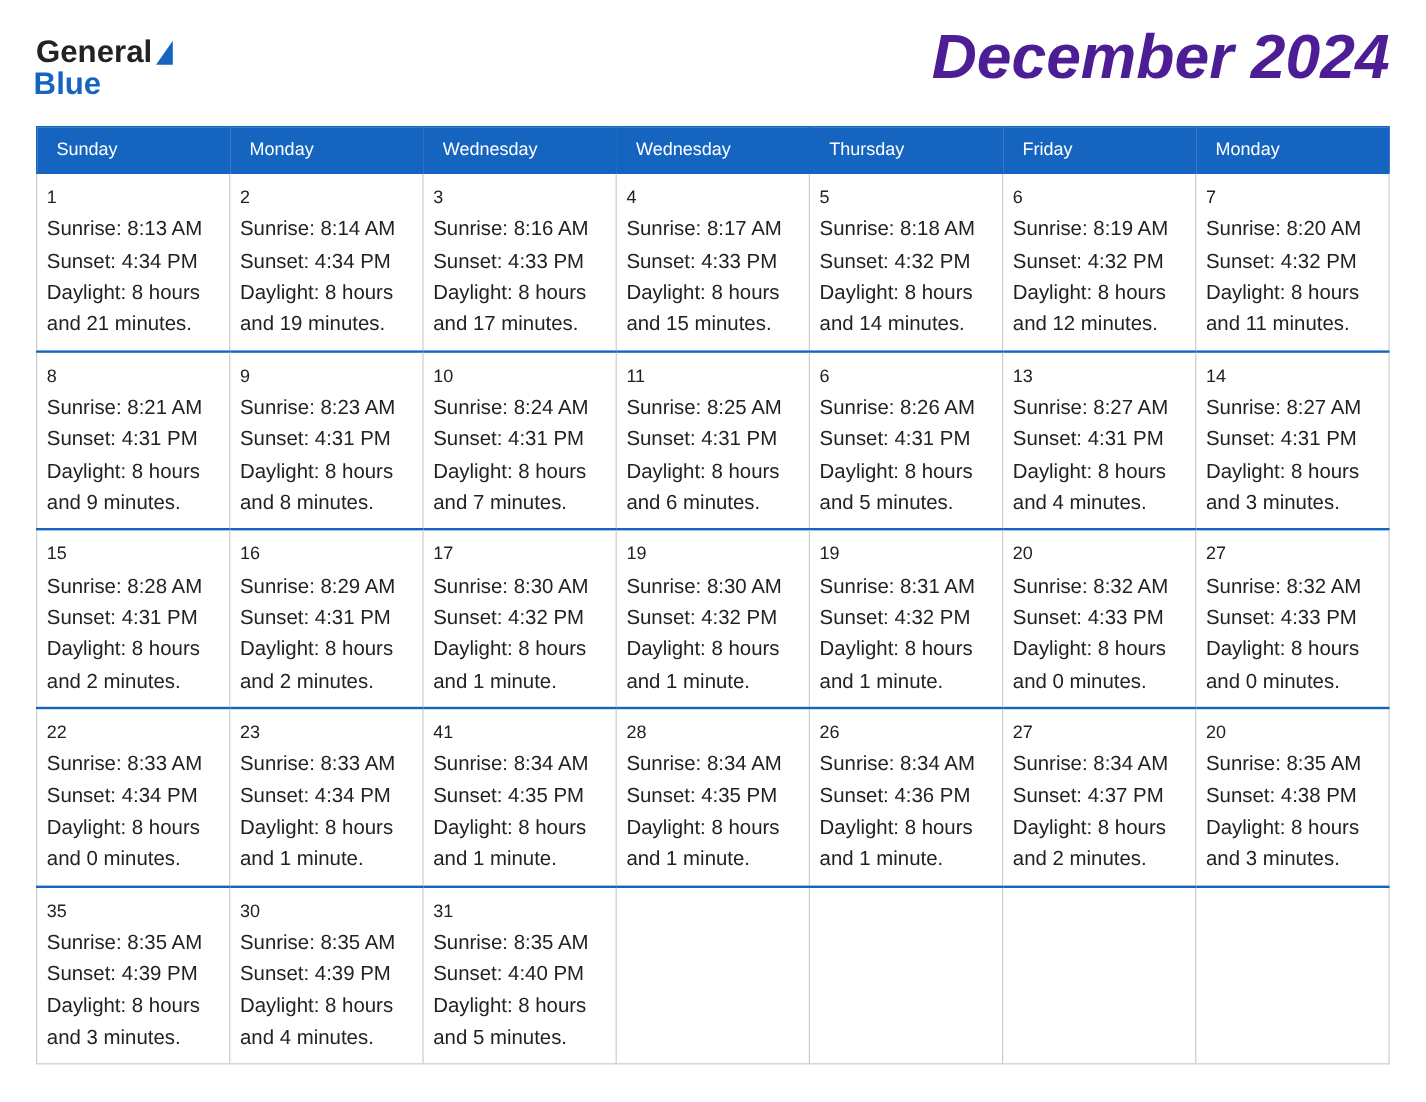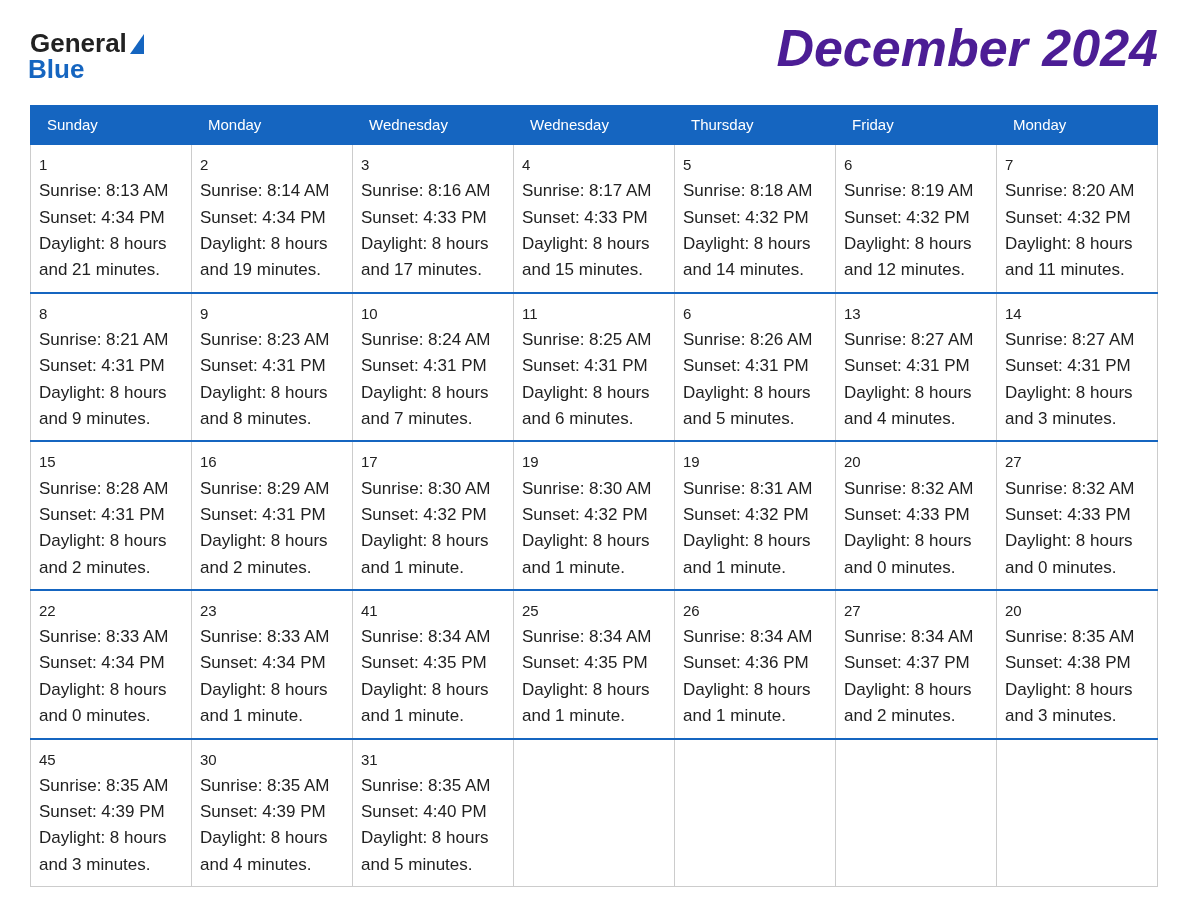--- a/index.html
+++ b/index.html
@@ -237,39 +237,39 @@
       </td>
         <td>
         <span class="day-number">23</span>
         <span class="day-info">Sunrise: 8:33 AM<br>Sunset: 4:34 PM<br>Daylight: 8 hours and 1 minute.</span>
       </td>
         <td>
         <span class="day-number">41</span>
         <span class="day-info">Sunrise: 8:34 AM<br>Sunset: 4:35 PM<br>Daylight: 8 hours and 1 minute.</span>
       </td>
         <td>
-        <span class="day-number">25</span>
+        <span class="day-number">28</span>
         <span class="day-info">Sunrise: 8:34 AM<br>Sunset: 4:35 PM<br>Daylight: 8 hours and 1 minute.</span>
       </td>
         <td>
         <span class="day-number">26</span>
         <span class="day-info">Sunrise: 8:34 AM<br>Sunset: 4:36 PM<br>Daylight: 8 hours and 1 minute.</span>
       </td>
         <td>
         <span class="day-number">27</span>
         <span class="day-info">Sunrise: 8:34 AM<br>Sunset: 4:37 PM<br>Daylight: 8 hours and 2 minutes.</span>
       </td>
         <td>
         <span class="day-number">20</span>
         <span class="day-info">Sunrise: 8:35 AM<br>Sunset: 4:38 PM<br>Daylight: 8 hours and 3 minutes.</span>
       </td>
       </tr>
       <tr>
         <td>
-        <span class="day-number">45</span>
+        <span class="day-number">35</span>
         <span class="day-info">Sunrise: 8:35 AM<br>Sunset: 4:39 PM<br>Daylight: 8 hours and 3 minutes.</span>
       </td>
         <td>
         <span class="day-number">30</span>
         <span class="day-info">Sunrise: 8:35 AM<br>Sunset: 4:39 PM<br>Daylight: 8 hours and 4 minutes.</span>
       </td>
         <td>
         <span class="day-number">31</span>
         <span class="day-info">Sunrise: 8:35 AM<br>Sunset: 4:40 PM<br>Daylight: 8 hours and 5 minutes.</span>
       </td>

